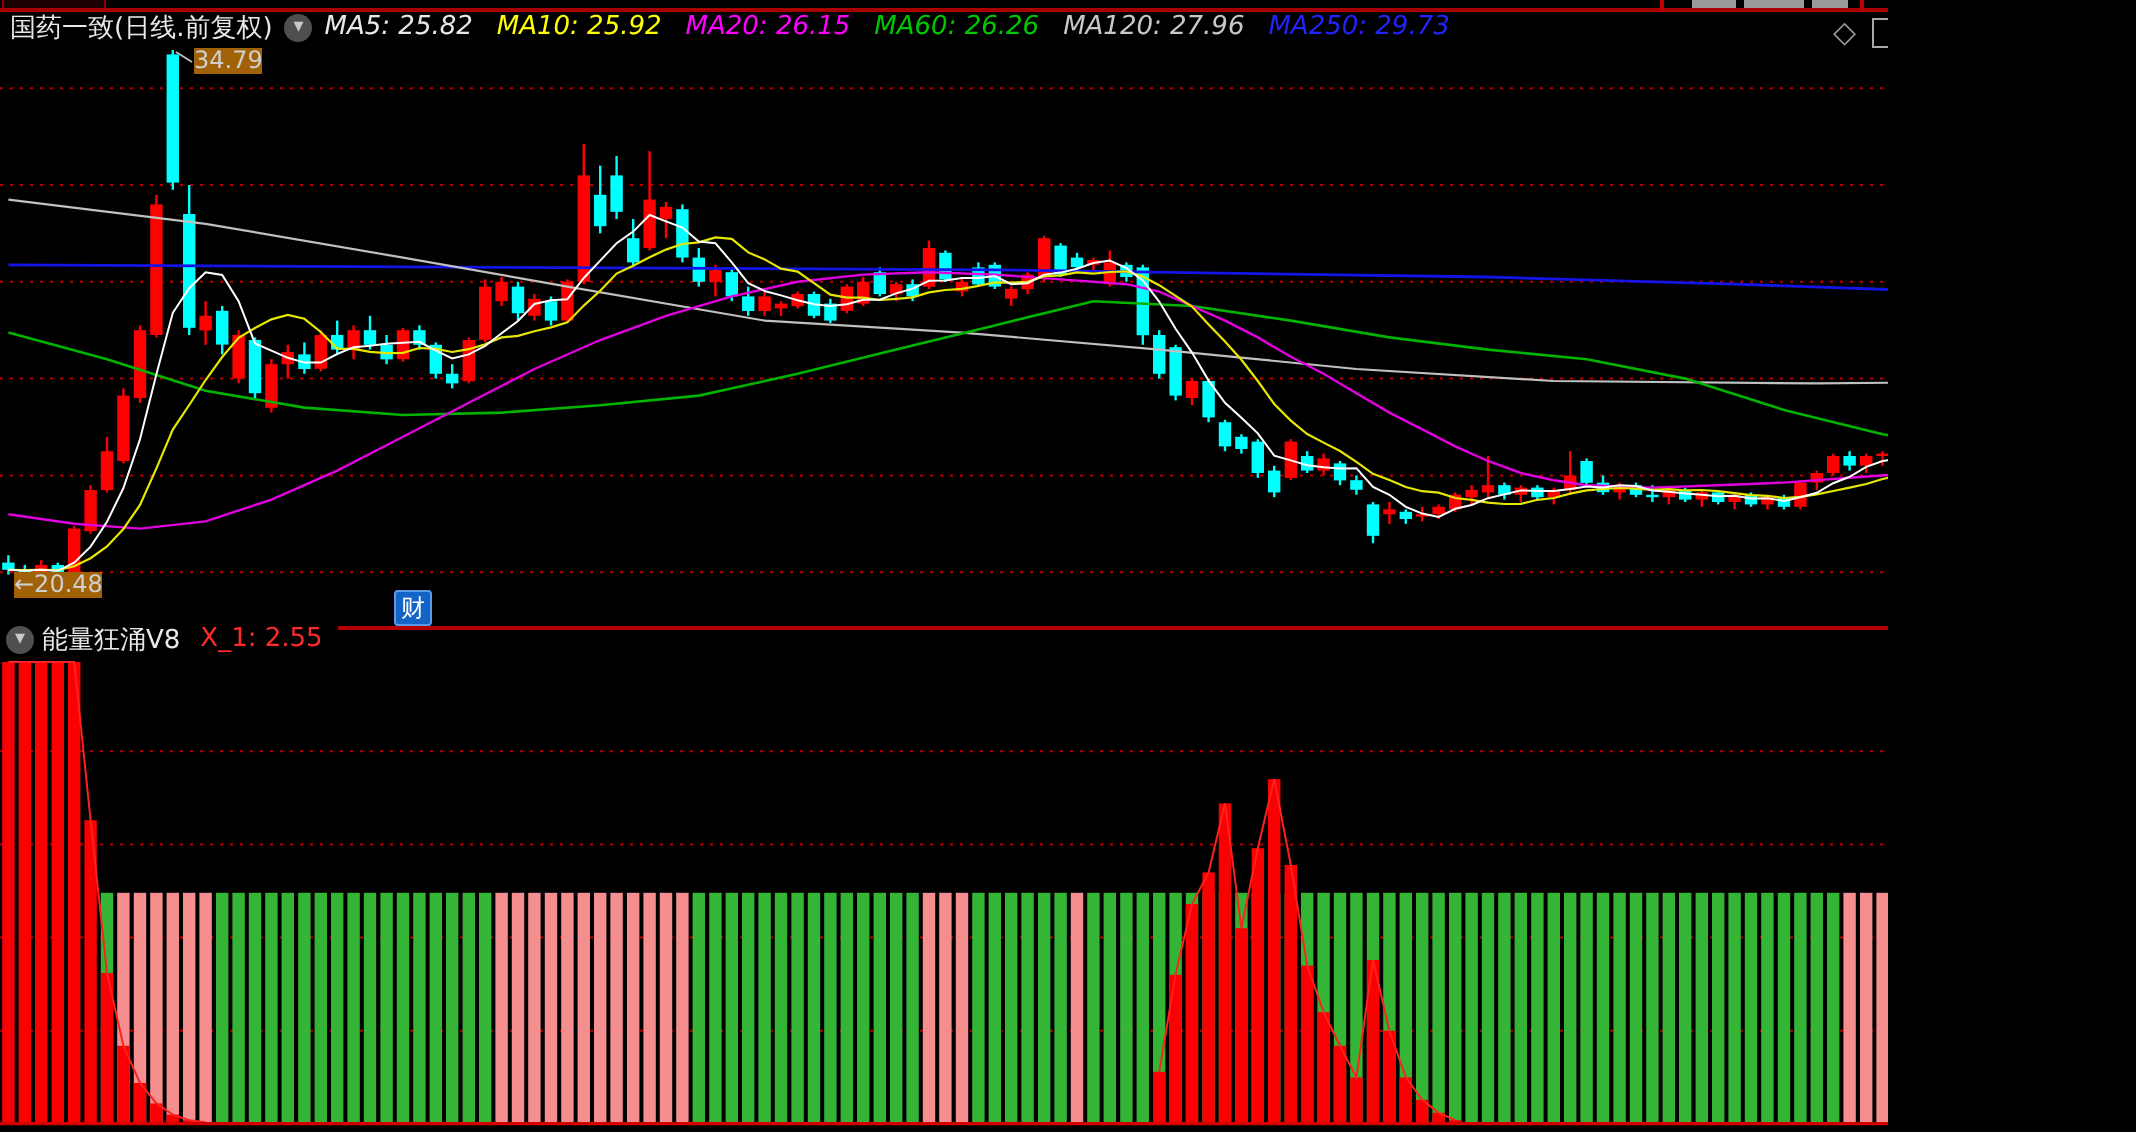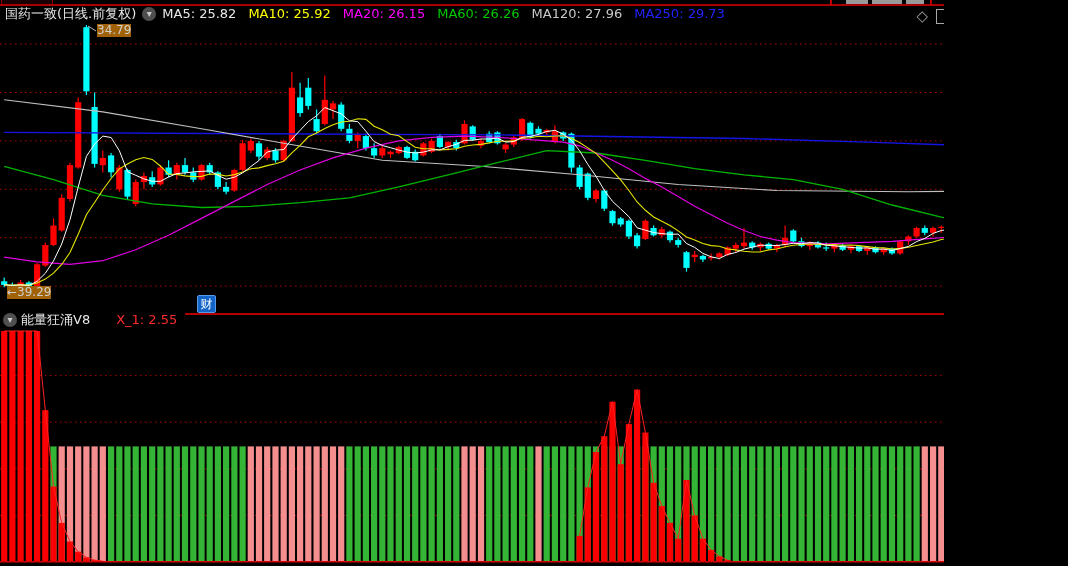--- a/index.html
+++ b/index.html
@@ -9,38 +9,38 @@
   #topstrip{position:absolute;left:0;top:0;width:1068px;height:6px;}
   #topstrip .redline{position:absolute;left:0;top:4px;width:1068px;height:1.5px;background:#a80000;}
   #topstrip .btn-frag{position:absolute;top:0;height:4px;background:#9a9a9a;}
   #topstrip .vsep{position:absolute;top:0;width:2px;height:6px;background:#c00000;}
   #topstrip .left-frag{position:absolute;left:1px;top:-6px;width:50px;height:10px;border:1.5px solid #8a0000;background:#1a0000;}
   
   #header1{position:absolute;left:0;top:5px;width:1068px;height:17px;display:flex;align-items:center;font-size:13px;white-space:nowrap;}
   #header1 .title{color:#e8e8e8;margin-left:5px;}
   .circ-icon{display:inline-flex;align-items:center;justify-content:center;width:14px;height:14px;border-radius:50%;
              background:#4f4f4f;color:#c9c9c9;font-size:10px;line-height:1;margin:0 6px;}
-  #header1 .ma{margin-right:12px;}
+  #header1 .ma{margin-right:12px;font-style:italic;}
   #corner-icons{position:absolute;right:2px;top:7px;display:flex;align-items:center;}
   #diamond-ic{color:#9a9a9a;font-size:15px;margin-right:8px;}
   #panel-ic{width:9px;height:13px;border:1.5px solid #a8a8a8;border-right:none;margin-right:-4px;}
   
   #chartsvg{position:absolute;left:0;top:0;}
   
   .annot{position:absolute;color:#cfcfcf;font-size:12px;background:#a16207;line-height:13px;}
   #high-label{left:97px;top:24px;}
   #low-label{left:7px;top:286px;}
   #event-marker{position:absolute;left:197px;top:295px;width:17px;height:16px;background:#1464c8;border:1px solid #5a9ae6;
                 border-radius:2px;color:#fff;font-size:12px;display:flex;align-items:center;justify-content:center;}
   
   #sep-line{position:absolute;left:0;top:313px;width:1068px;height:2px;background:#b40000;}
   #header2{position:absolute;left:0;top:310px;height:19px;display:flex;align-items:center;font-size:13px;
            background:#000;padding-right:8px;z-index:3;}
   #header2 .circ-icon{margin:0 4px 0 3px;}
-  #header2 .ind-title{color:#e8e8e8;margin-right:26px;}
+  #header2 .ind-title{color:#e8e8e8;margin-right:10px;}
   #header2 .ind-value{color:#ff2a2a;}
 </style>
 </head>
 <body>
 
 <div id="app">
 
   <div id="topstrip">
     <div class="left-frag"></div>
     <div class="redline"></div>
@@ -513,21 +513,21 @@
         <polyline points="4.2,99.8 102.8,111.9 201.5,128.8 283.7,143.3 382.3,160.3 481.0,166.3 579.6,174.8 678.2,184.5 776.9,190.5 908.4,191.7 1056.4,190.3" fill="none" stroke="#c0c0c0" stroke-width="1.1"></polyline>
         <polyline points="4.2,166.3 53.5,179.6 102.8,195.4 152.2,203.8 201.5,207.5 250.8,206.3 300.1,202.6 349.4,197.8 398.8,186.9 448.1,174.8 497.4,162.7 546.7,150.6 596.0,153.0 645.4,160.3 694.7,168.7 744.0,174.8 793.3,179.6 842.6,189.3 892.0,205.0 941.3,217.1 990.6,225.6 1056.4,231.4" fill="none" stroke="#00b400" stroke-width="1.3"></polyline>
         <polyline points="4.2,257.1 37.1,261.9 70.0,264.3 102.8,260.7 135.7,249.8 168.6,235.3 201.5,218.4 234.4,201.4 267.2,184.5 300.1,170.0 333.0,157.9 365.9,148.2 398.8,140.9 431.6,137.3 464.5,136.1 497.4,137.3 530.3,139.7 563.2,142.1 579.6,145.8 596.0,153.0 612.5,160.3 628.9,168.7 645.4,178.4 661.8,186.9 678.2,196.6 694.7,206.3 711.1,214.7 727.6,223.2 744.0,230.5 760.4,236.5 776.9,240.1 793.3,242.6 826.2,243.8 859.1,242.6 892.0,241.3 924.8,238.9 957.7,236.5 990.6,235.3 1023.5,236.5 1056.4,234.1" fill="none" stroke="#e000e0" stroke-width="1.2"></polyline>
         <polyline points="4.2,284.9 12.4,285.1 20.6,284.9 28.9,285.1 37.1,283.1 45.3,279.1 53.5,273.2 61.7,264.5 70.0,252.5 78.2,234.2 86.4,214.8 94.6,202.5 102.8,190.0 111.1,178.5 119.3,168.9 127.5,164.0 135.7,159.7 143.9,157.5 152.2,159.4 160.4,166.0 168.6,174.3 176.8,174.4 185.0,175.9 193.3,176.6 201.5,176.4 209.7,174.0 217.9,174.4 226.1,176.0 234.4,174.6 242.6,172.1 250.8,168.7 259.0,167.9 267.2,165.6 275.5,163.7 283.7,161.2 291.9,152.8 300.1,145.4 308.3,136.8 316.6,132.9 324.8,128.6 333.0,124.8 341.2,122.0 349.4,121.2 357.7,118.7 365.9,119.4 374.1,126.2 382.3,129.7 390.5,134.3 398.8,135.8 407.0,141.6 415.2,147.3 423.4,148.8 431.6,148.8 439.9,150.0 448.1,149.4 456.3,148.7 464.5,146.2 472.7,145.0 481.0,144.4 489.2,142.9 497.4,141.2 505.6,141.3 513.8,140.9 522.1,138.1 530.3,137.7 538.5,136.2 546.7,136.8 554.9,136.0 563.2,135.7 571.4,138.3 579.6,142.6 587.8,147.9 596.0,153.3 604.3,162.2 612.5,170.8 620.7,179.9 628.9,190.5 637.1,202.0 645.4,210.3 653.6,217.0 661.8,221.3 670.0,225.5 678.2,230.9 686.5,236.9 694.7,240.0 702.9,243.5 711.1,245.6 719.3,246.3 727.6,249.0 735.8,249.9 744.0,251.3 752.2,252.0 760.4,251.9 768.7,249.9 776.9,249.0 785.1,246.8 793.3,245.2 801.5,244.5 809.8,244.0 818.0,244.3 826.2,244.9 834.4,244.6 842.6,245.2 850.9,245.0 859.1,245.6 867.3,246.6 875.5,247.6 883.7,247.9 892.0,249.0 900.2,248.4 908.4,247.2 916.6,245.5 924.8,243.8 933.1,242.0 941.3,239.5 949.5,237.8 957.7,235.3 965.9,234.1 974.2,232.3 982.4,232.2 990.6,232.4 998.8,234.0 1007.0,235.5 1015.3,237.8 1023.5,240.0 1031.7,242.3 1039.9,244.6 1048.1,246.3 1056.4,247.6" fill="none" stroke="#e6e600" stroke-width="1.1"></polyline>
         <polyline points="4.2,284.9 12.4,285.4 20.6,284.9 28.9,285.4 37.1,281.3 45.3,273.3 53.5,260.9 61.7,244.0 70.0,219.6 78.2,187.1 86.4,156.4 94.6,144.1 102.8,136.1 111.1,137.5 119.3,150.6 127.5,171.7 135.7,175.3 143.9,178.9 152.2,181.3 160.4,181.3 168.6,177.0 176.8,173.6 185.0,172.9 193.3,171.9 201.5,171.4 209.7,170.9 217.9,175.3 226.1,179.2 234.4,177.2 242.6,172.9 250.8,166.6 259.0,160.5 267.2,152.0 275.5,150.1 283.7,149.6 291.9,139.0 300.1,130.3 308.3,121.6 316.6,115.8 324.8,107.5 333.0,110.7 341.2,113.8 349.4,120.8 357.7,121.6 365.9,131.2 374.1,141.6 382.3,145.5 390.5,147.7 398.8,150.1 407.0,152.1 415.2,153.0 423.4,152.1 431.6,149.9 439.9,149.9 448.1,146.7 456.3,144.3 464.5,140.4 472.7,140.2 481.0,139.0 489.2,139.0 497.4,138.0 505.6,142.1 513.8,141.6 522.1,137.3 530.3,136.3 538.5,134.4 546.7,131.5 554.9,130.3 563.2,134.1 571.4,140.2 579.6,150.8 587.8,164.4 596.0,176.3 604.3,190.3 612.5,201.4 620.7,208.9 628.9,216.7 637.1,227.8 645.4,230.2 653.6,232.6 661.8,233.6 670.0,234.3 678.2,234.1 686.5,243.5 694.7,247.4 702.9,253.4 711.1,256.8 719.3,258.5 727.6,254.4 735.8,252.5 744.0,249.1 752.2,247.2 760.4,245.2 768.7,245.5 776.9,245.5 785.1,244.5 793.3,243.3 801.5,243.8 809.8,242.6 818.0,243.0 826.2,245.2 834.4,245.9 842.6,246.7 850.9,247.4 859.1,248.1 867.3,247.9 875.5,249.3 883.7,249.1 892.0,250.5 900.2,248.6 908.4,246.4 916.6,241.6 924.8,238.4 933.1,233.4 941.3,230.5 949.5,229.2 957.7,229.0 965.9,229.7 974.2,231.2 982.4,233.8 990.6,235.5 998.8,238.9 1007.0,241.3 1015.3,244.5 1023.5,246.2 1031.7,249.1 1039.9,250.3 1048.1,251.3 1056.4,250.8" fill="none" stroke="#ffffff" stroke-width="1"></polyline>
         <line x1="88" y1="26" x2="96" y2="31" stroke="#bdbdbd" stroke-width="1"></line>
       </svg>
     </div>
 
   <div class="annot" id="high-label">34.79</div>
-  <div class="annot" id="low-label">←39.29</div>
+  <div class="annot" id="low-label">←20.48</div>
   <div id="event-marker">财</div>
 
   <div id="sep-line"></div>
   <div id="header2">
     <span class="circ-icon">▾</span>
     <span class="ind-title">能量狂涌V8</span>
     <span class="ind-value">X_1: 2.55</span>
   </div>
 
 </div>

